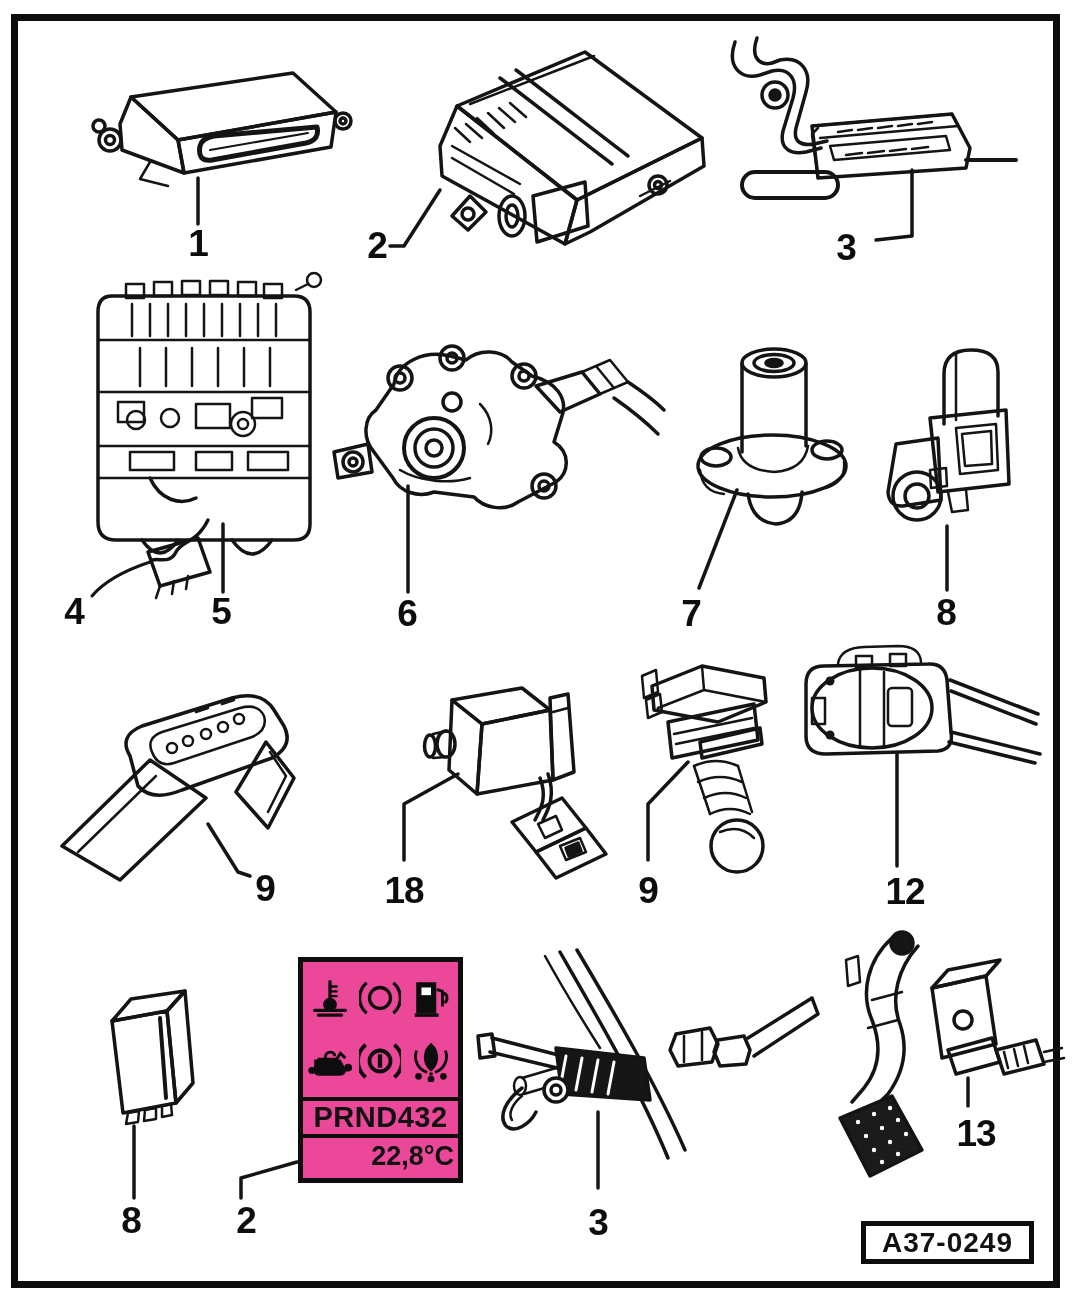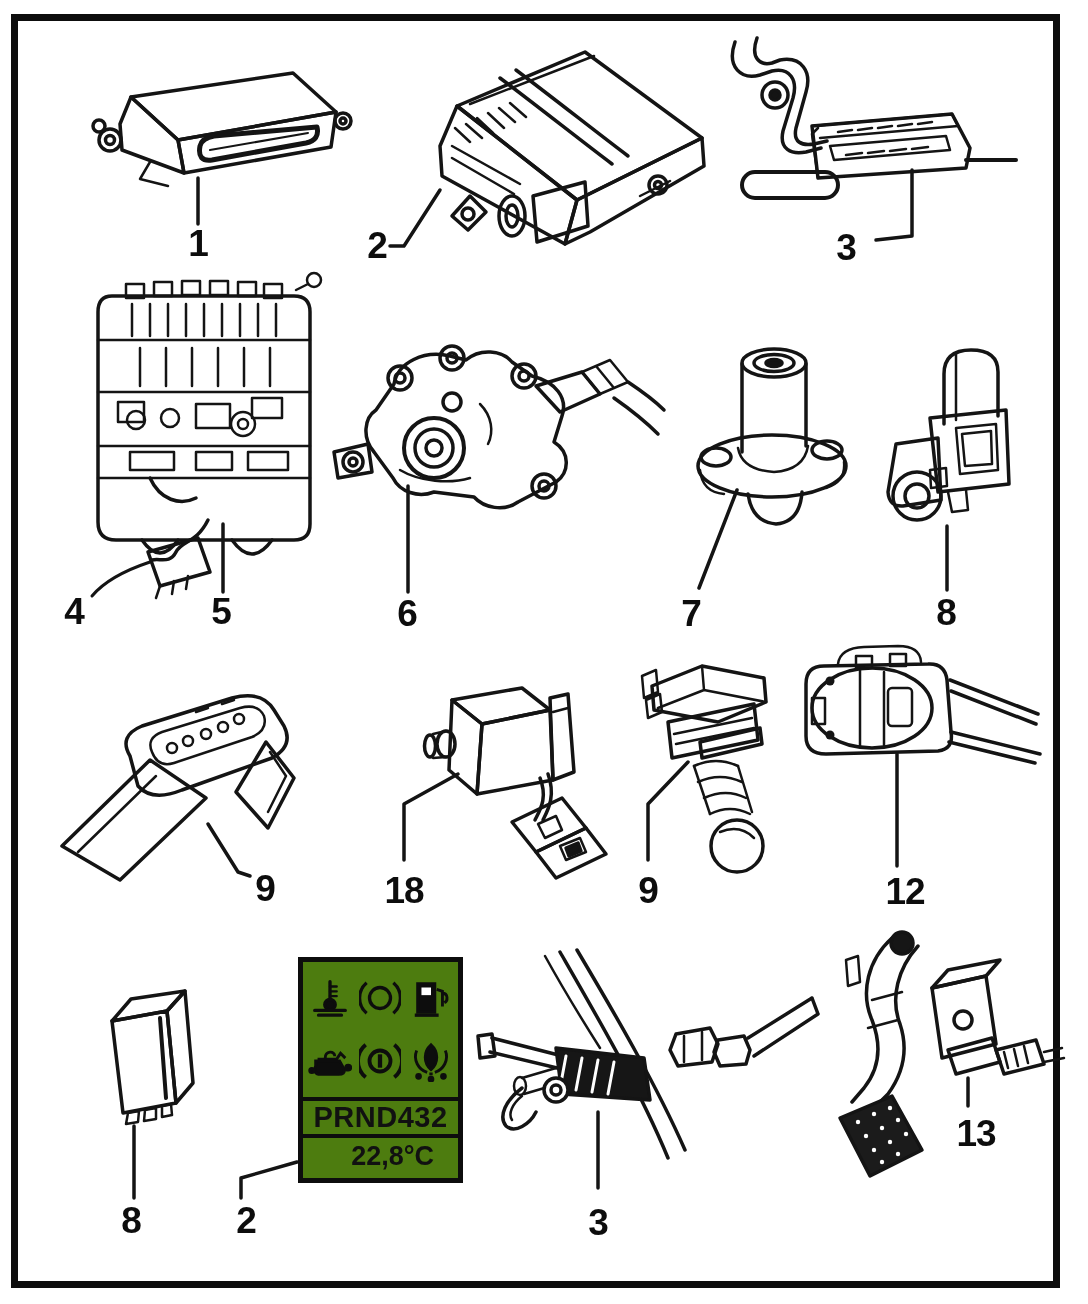--- a/index.html
+++ b/index.html
@@ -5,28 +5,28 @@
   html,body{margin:0;padding:0;background:#f4f4f2;}
   .page{position:relative;width:1088px;height:1304px;background:#fff;overflow:hidden;
         font-family:"Liberation Sans",sans-serif;color:#111;}
   .frame{position:absolute;left:11px;top:14px;width:1049px;height:1274px;
          border:7px solid #0d0d0d;box-sizing:border-box;}
   .art{position:absolute;left:0;top:0;}
   .plabel{position:absolute;transform:translate(-50%,-50%);font-weight:bold;
           font-size:37px;letter-spacing:-1px;color:#0d0d0d;}
   
   .panel{position:absolute;left:298px;top:957px;width:165px;height:226px;
-         border:5px solid #0d0d0d;box-sizing:border-box;background:#4d7c0f;}
+         border:5px solid #0d0d0d;box-sizing:border-box;background:#ec4899;}
   .icon-area{height:139px;border-bottom:4px solid #0d0d0d;display:grid;
              grid-template-columns:repeat(3,1fr);grid-template-rows:1fr 1fr;
              align-items:center;justify-items:center;padding:4px 2px;box-sizing:border-box;}
   .gear-row{height:37px;border-bottom:4px solid #0d0d0d;display:flex;align-items:center;
             justify-content:center;font-weight:bold;font-size:29px;letter-spacing:0.5px;box-sizing:border-box;}
   .temp-row{height:36px;display:flex;align-items:center;justify-content:flex-end;
-            padding-right:24px;font-weight:bold;font-size:27px;box-sizing:border-box;}
+            padding-right:4px;font-weight:bold;font-size:27px;box-sizing:border-box;}
   .codebox{position:absolute;left:861px;top:1221px;width:173px;height:43px;
            border:5px solid #0d0d0d;box-sizing:border-box;display:flex;align-items:center;
            justify-content:center;font-weight:bold;font-size:28px;letter-spacing:1px;}
   svg{display:block;}
 </style>
 </head>
 <body>
 
 <div class="page">
   <div class="frame"></div>
@@ -354,13 +354,16 @@
         <path stroke-width="3.5" d="M23,33 V36"></path>
         <circle cx="23" cy="40" r="2" fill="#0d0d0d"></circle>
         <circle cx="10" cy="37" r="2" fill="#0d0d0d"></circle>
           <circle cx="36" cy="37" r="2" fill="#0d0d0d"></circle>
       </svg>
     </div>
     <div class="gear-row">PRND432</div>
     <div class="temp-row">22,8°C</div>
   </div>
 
+  <div class="codebox">
+    <span>A37-0249</span>
+  </div>
 </div>
 
 </body></html>

